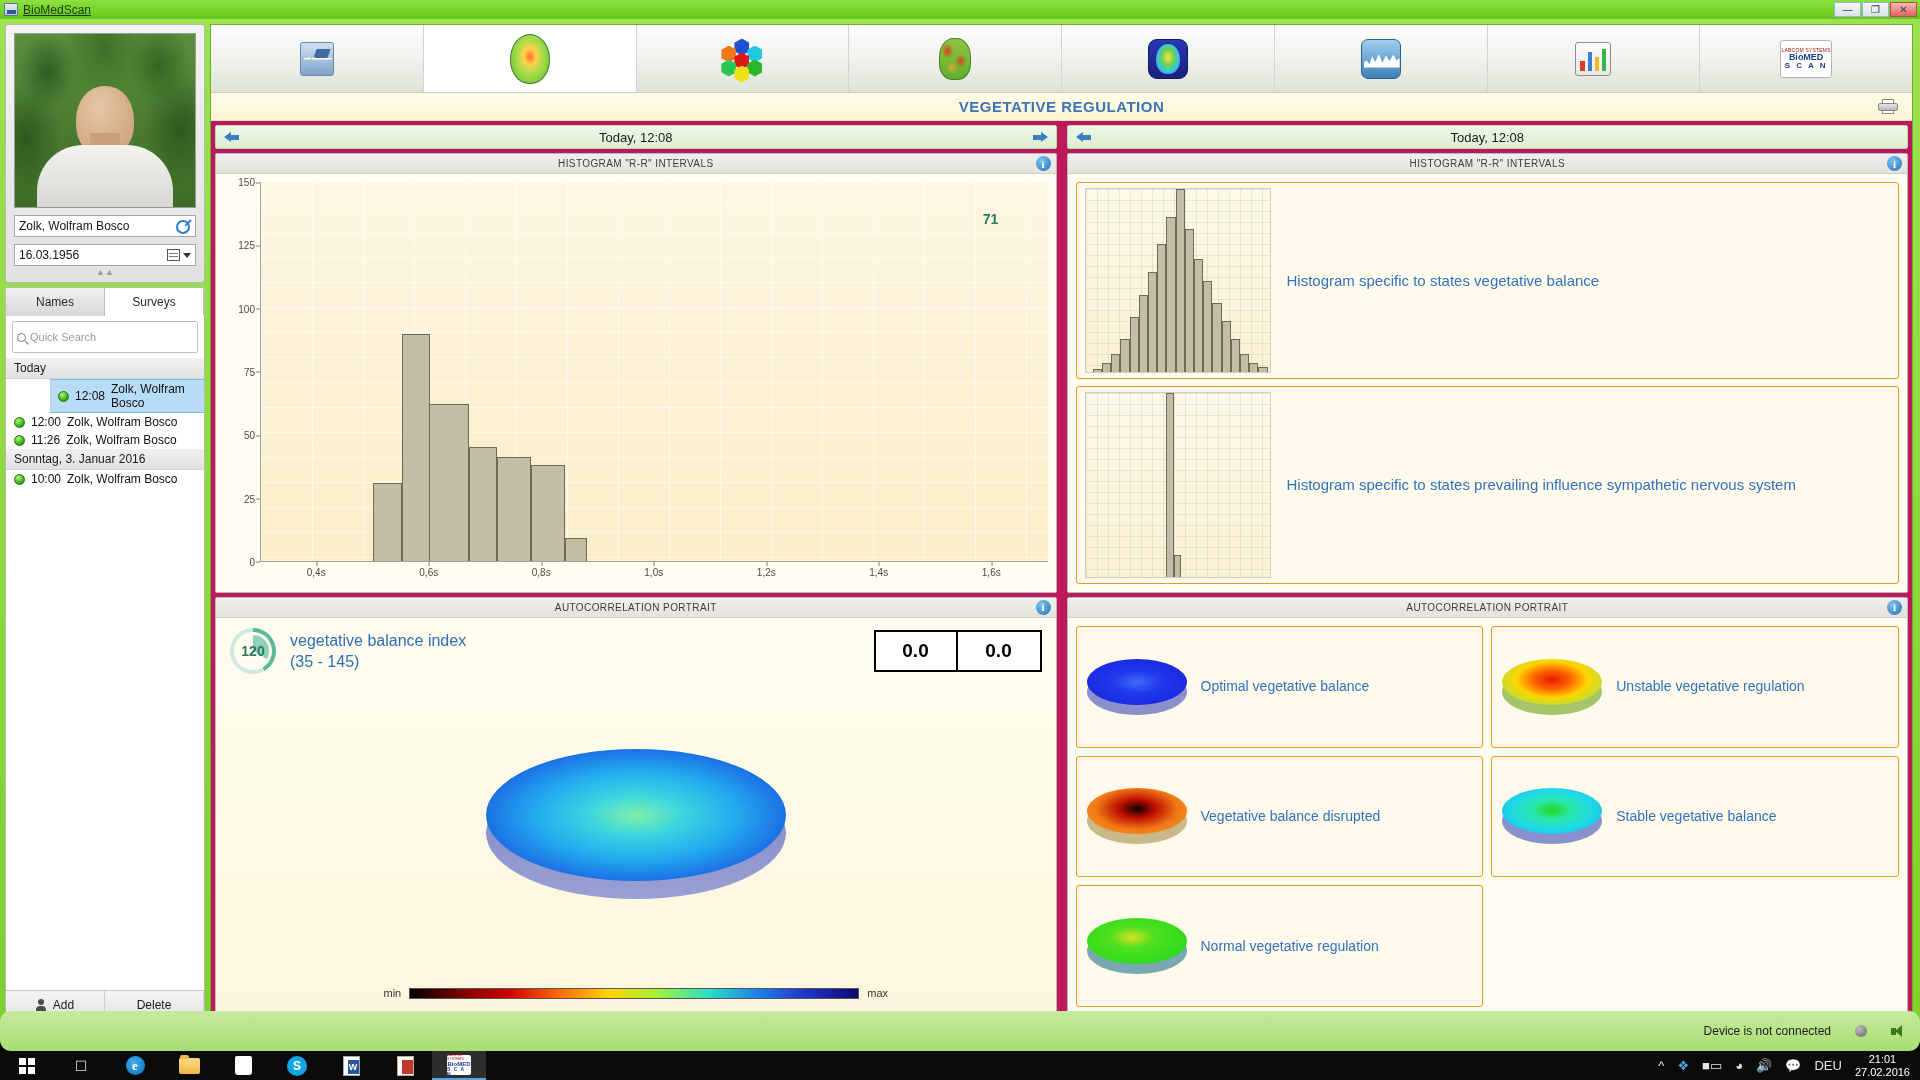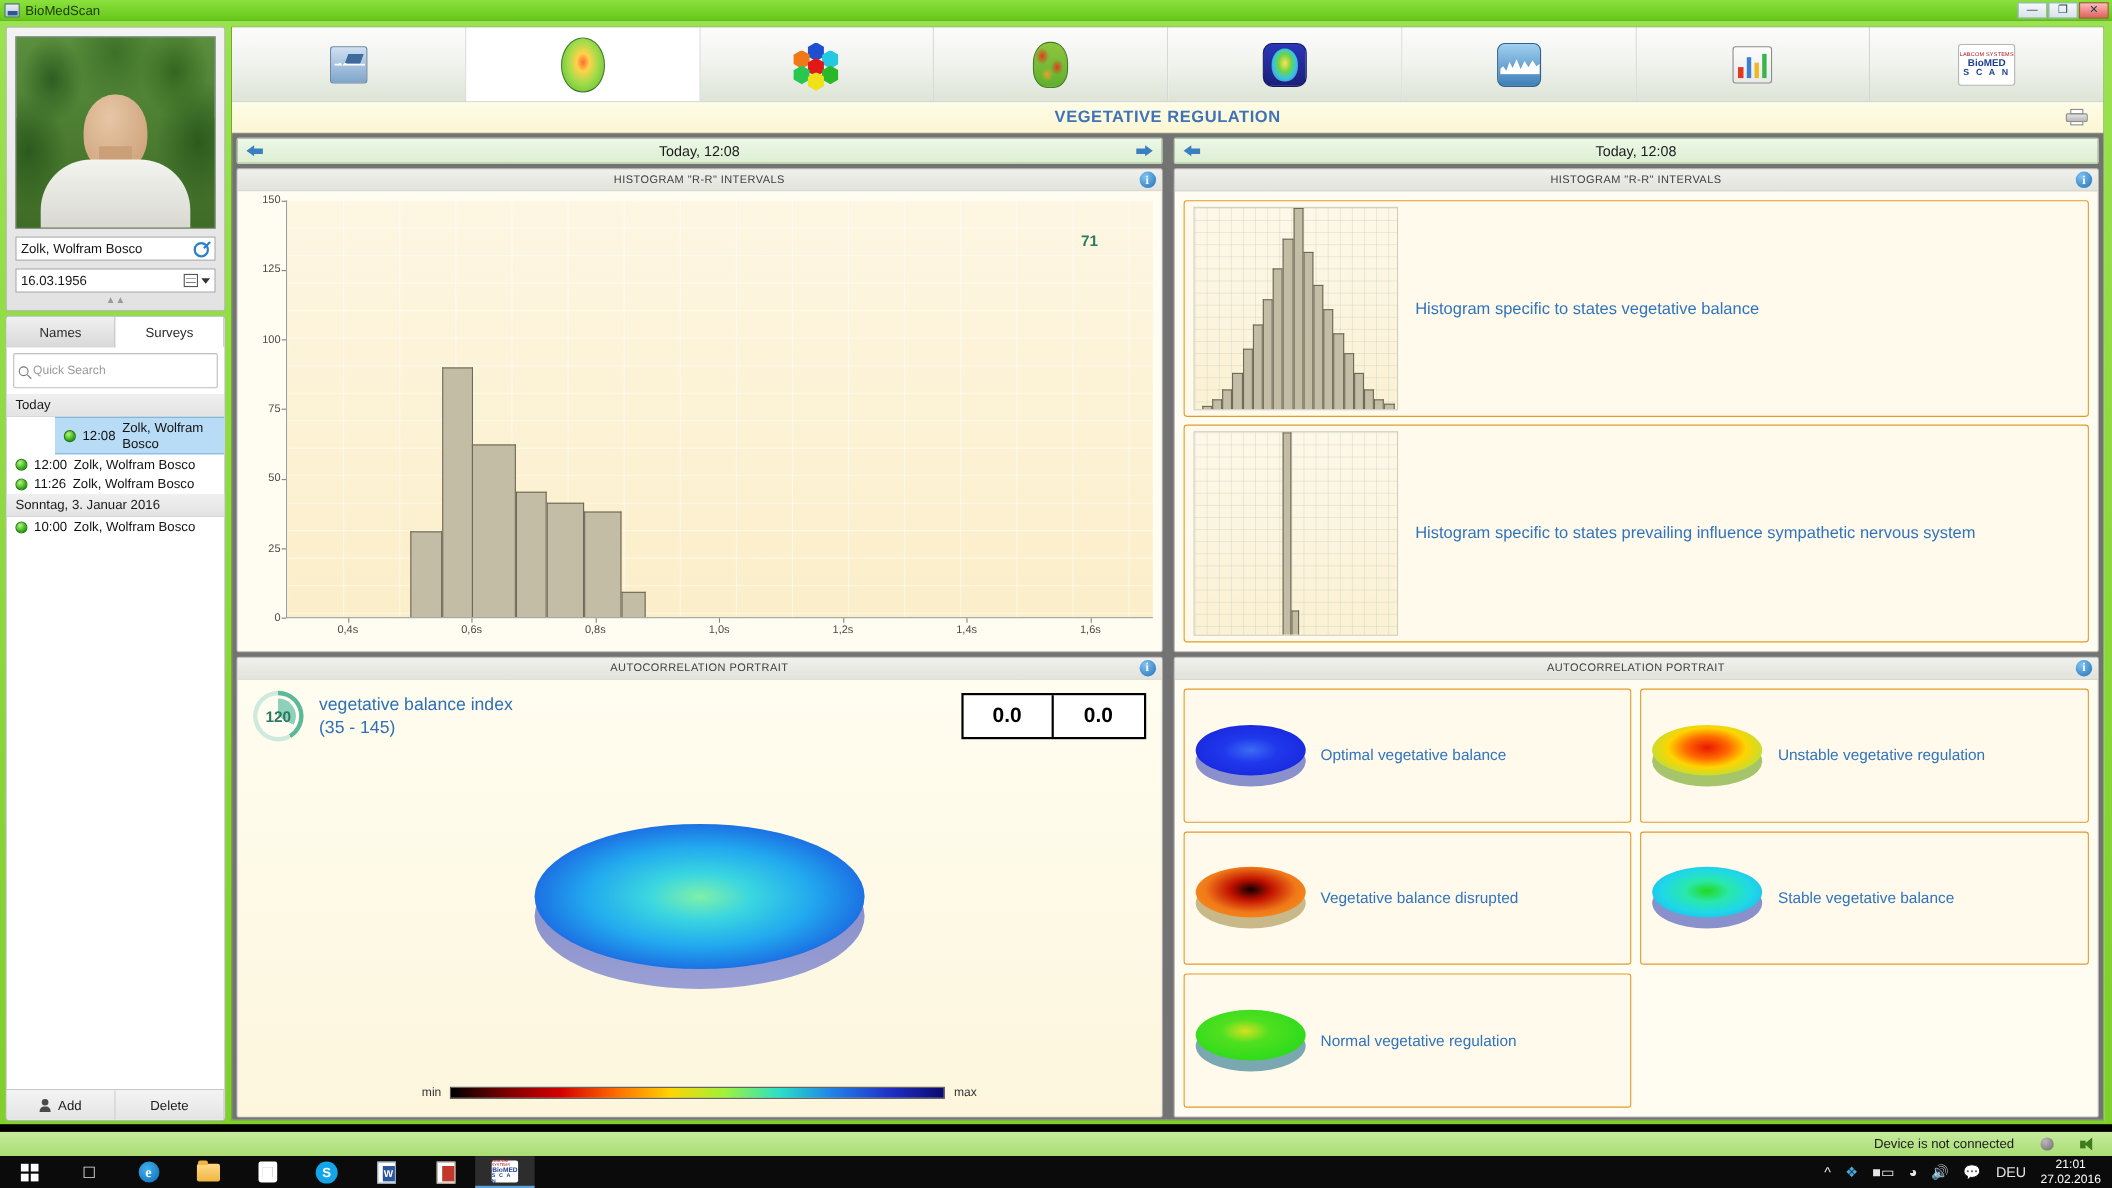--- a/index.html
+++ b/index.html
@@ -20,21 +20,21 @@
   .titlebar-icon {
     width: 14px; height: 13px; margin-left: 4px; margin-right: 5px;
     background: linear-gradient(#e9eef4, #b9c9dc);
     border: 1px solid #5f7590; border-radius: 1px;
     position: relative;
   }
   .titlebar-icon::after {
     content: ""; position: absolute; left: 2px; top: 6px;
     width: 9px; height: 4px; background: #2d5a8e;
   }
-  .titlebar-title { font-size: 12px; color: #1b3b08; }
+  .titlebar-title { font-size: 12px; color: #1b3b08; text-decoration: underline; }
   .win-btns { margin-left: auto; display: flex; gap: 1px; padding-right: 3px; }
   .win-btn {
     width: 27px; height: 15px; background: linear-gradient(#f5f9fb,#d7e3ea);
     border: 1px solid #9db4c4; font-size: 10px; color: #24404f;
     display: flex; align-items: center; justify-content: center; line-height: 1;
   }
   .win-btn.close { background: linear-gradient(#fbb,#e06060); border-color:#b05050;}
 
   
   .frame {
@@ -210,21 +210,21 @@
 
   
   .page-title-strip {
     height:28px; background: linear-gradient(#fefce6,#fbf6d4);
     display:flex; align-items:center; justify-content:center; position:relative;
     border-bottom:1px solid #e0ddb8;
   }
   .page-title { font-size:15px; font-weight:bold; color:#3f73b8; letter-spacing:.5px; }
 
   
-  .content { flex:1; display:flex; padding:4px 4px 2px 4px; gap:10px; background:#737373; }
+  .content { flex:1; display:flex; padding:4px 4px 2px 4px; gap:10px; background:#be185d; }
   .col { flex:1; display:flex; flex-direction:column; gap:4px; min-width:0; }
   .nav-strip {
     height:24px; background: linear-gradient(#edf7e8,#dcefd2);
     border:1px solid #bcd8ac; border-radius:2px;
     display:flex; align-items:center; padding:0 8px; position:relative;
   }
   .nav-strip .label { flex:1; text-align:center; font-size:13px; color:#1a1a1a; }
   .arrow-l, .arrow-r { width:16px;height:12px; position:relative; cursor:pointer; }
   .arrow-l::after {
     content:""; position:absolute; left:0; top:1px;
@@ -341,23 +341,23 @@
     border:1px solid #e39a2a; border-radius:3px; background:#fffaec;
     display:flex; align-items:center; gap:14px; padding:6px 10px; min-height:0;
   }
   .disc-sm { width:100px; height:56px; position:relative; flex:none; }
   .disc-sm .side { position:absolute; left:0; top:10px; width:100%; height:46px; border-radius:50%; }
   .disc-sm .top  { position:absolute; left:0; top:0;  width:100%; height:46px; border-radius:50%; }
   .legend-text { font-size:14px; color:#2f74bd; line-height:19px; }
 
   
   .statusbar {
-    position:absolute; left:0; bottom:29px; width:1920px; height:22px;
+    position:absolute; left:0; bottom:29px; width:1920px; height:40px;
     background: linear-gradient(#c6ea9e,#a9dd72);
-    display:flex; align-items:center; justify-content:flex-end; gap:24px; padding-right:14px;
+    display:flex; align-items:center; justify-content:flex-end; gap:24px; padding-right:14px;border-radius:11px;
   }
   .status-text { font-size:12px; color:#1c1c1c; }
   .dev-dot { width:12px;height:12px;border-radius:50%;
     background: radial-gradient(circle at 35% 30%, #b9b9b9, #6a6a6a); }
   .spk { width:15px;height:13px; position:relative; }
   .spk::before{content:"";position:absolute;left:0;top:3px;width:5px;height:7px;background:#3f7a1e;}
   .spk::after{content:"";position:absolute;left:4px;top:0;border-top:6.5px solid transparent;
     border-bottom:6.5px solid transparent;border-right:7px solid #3f7a1e;}
 
   

